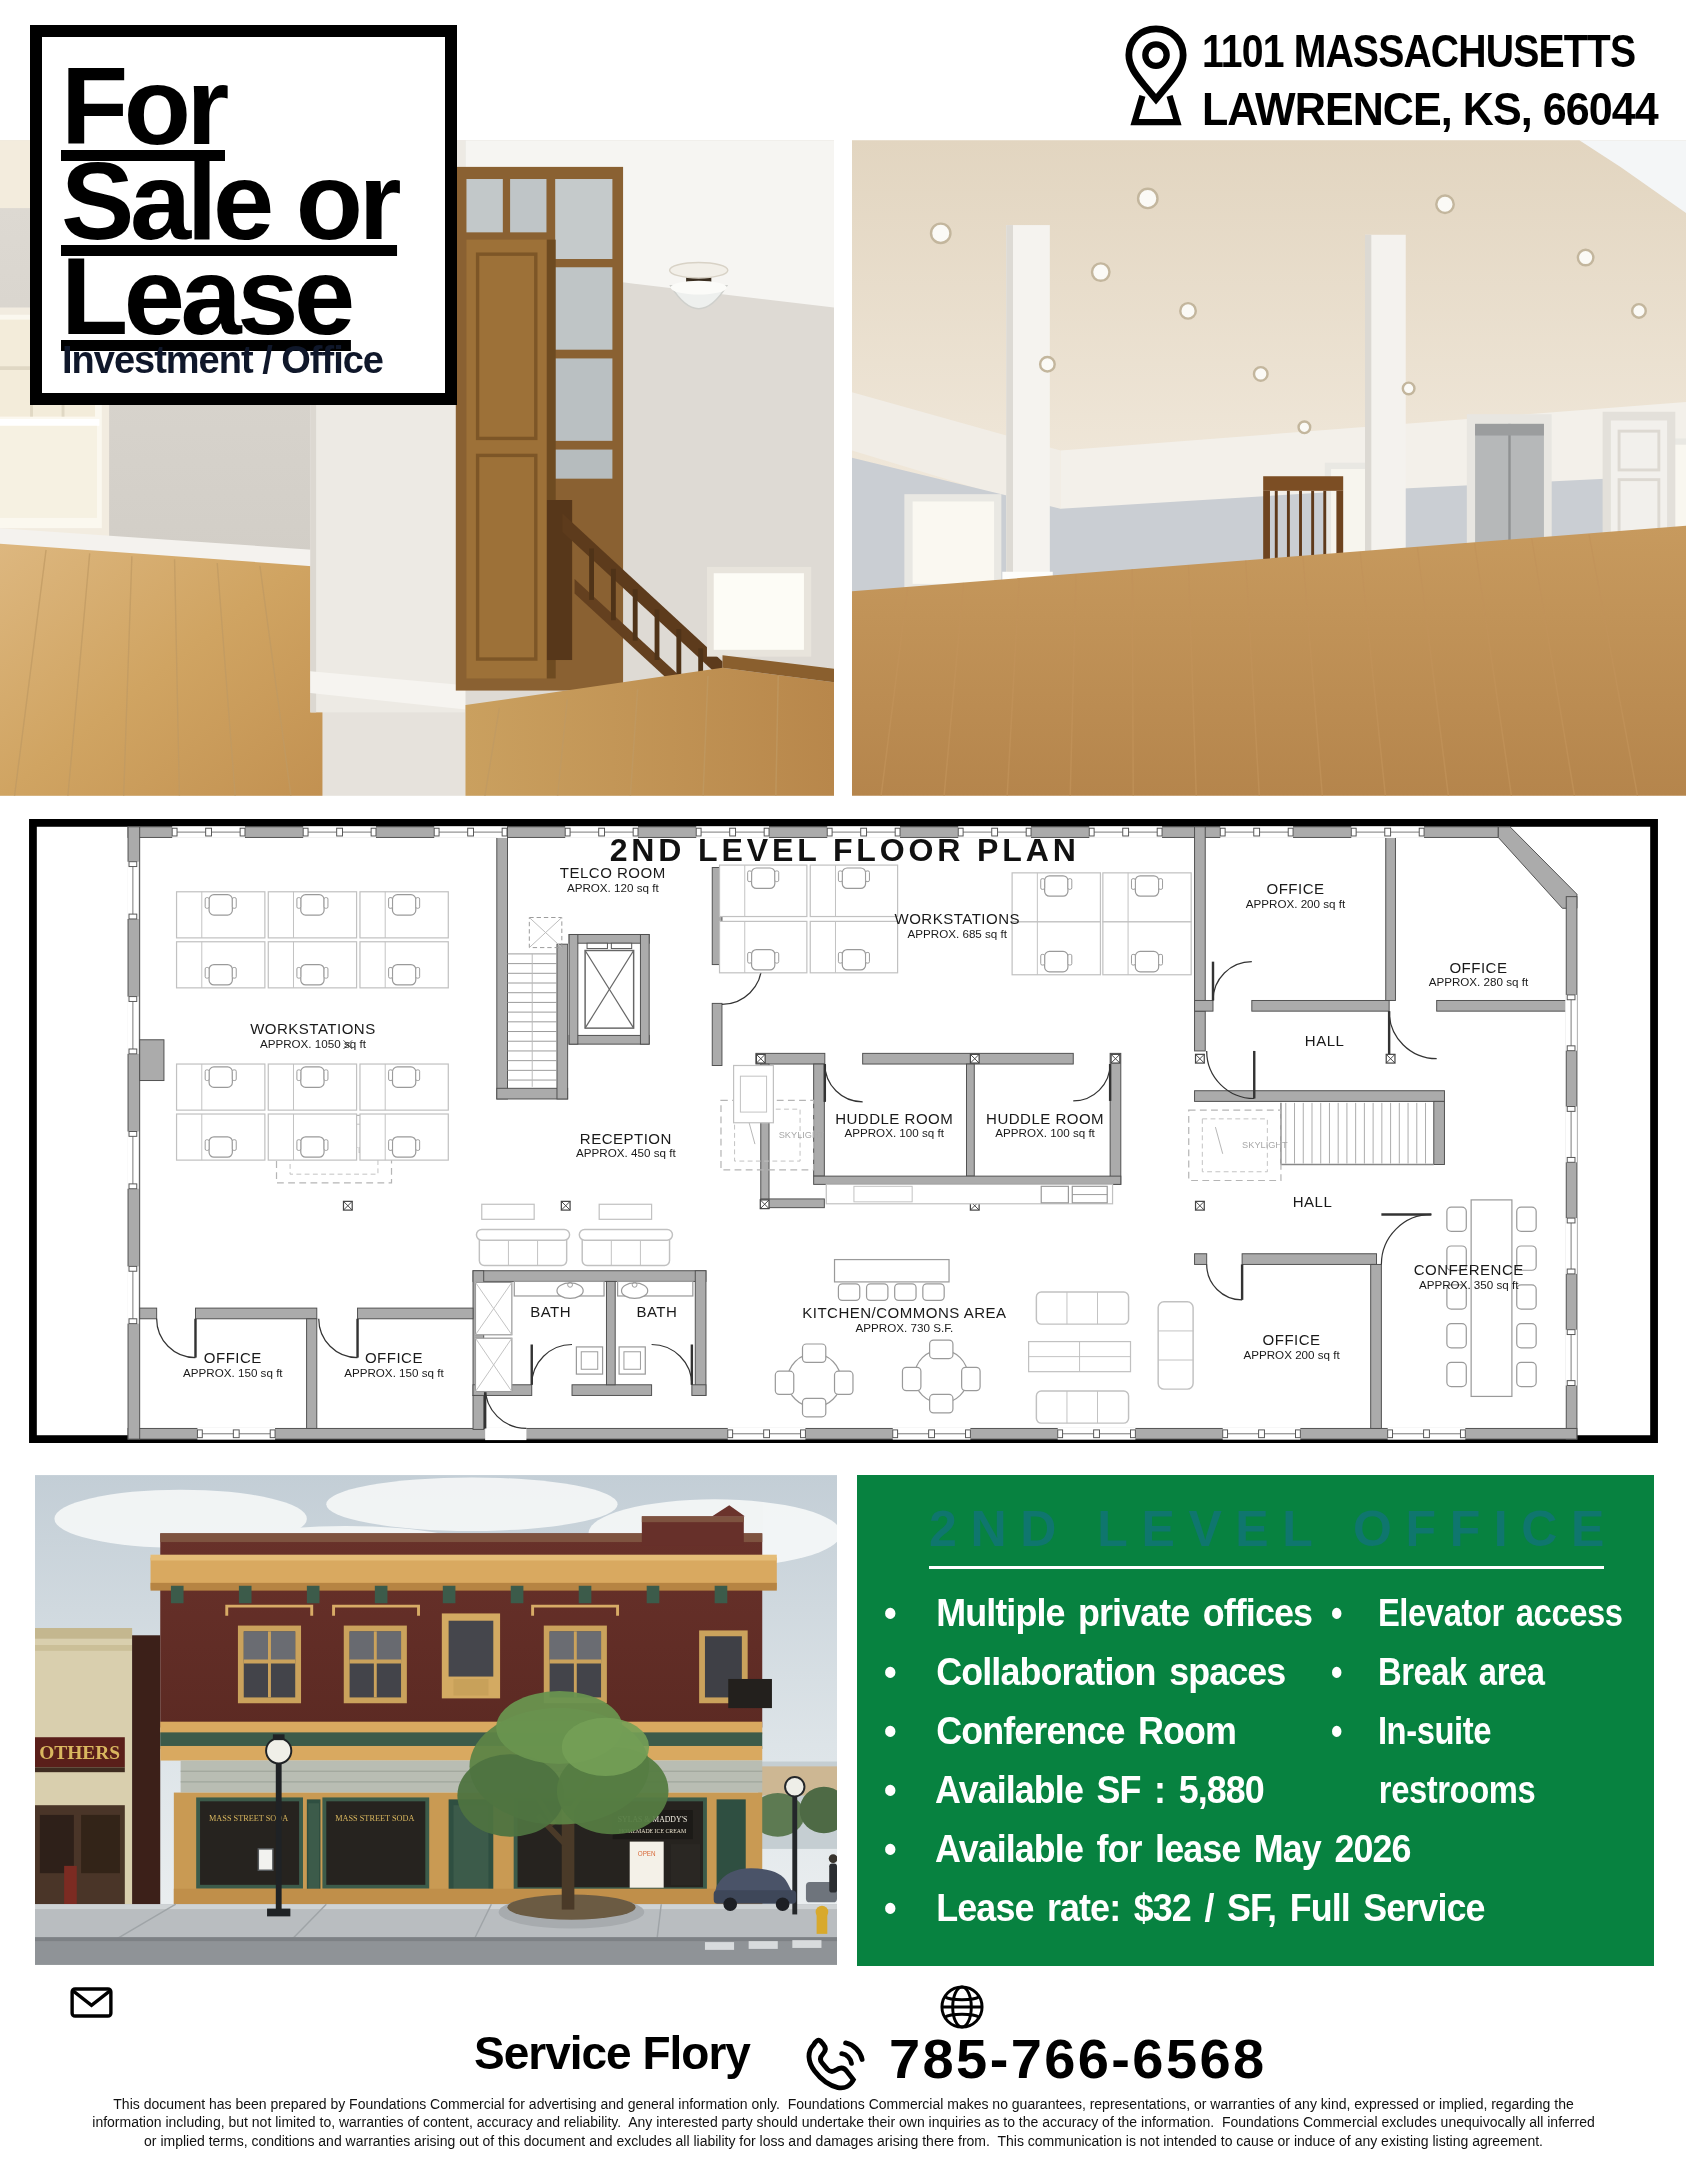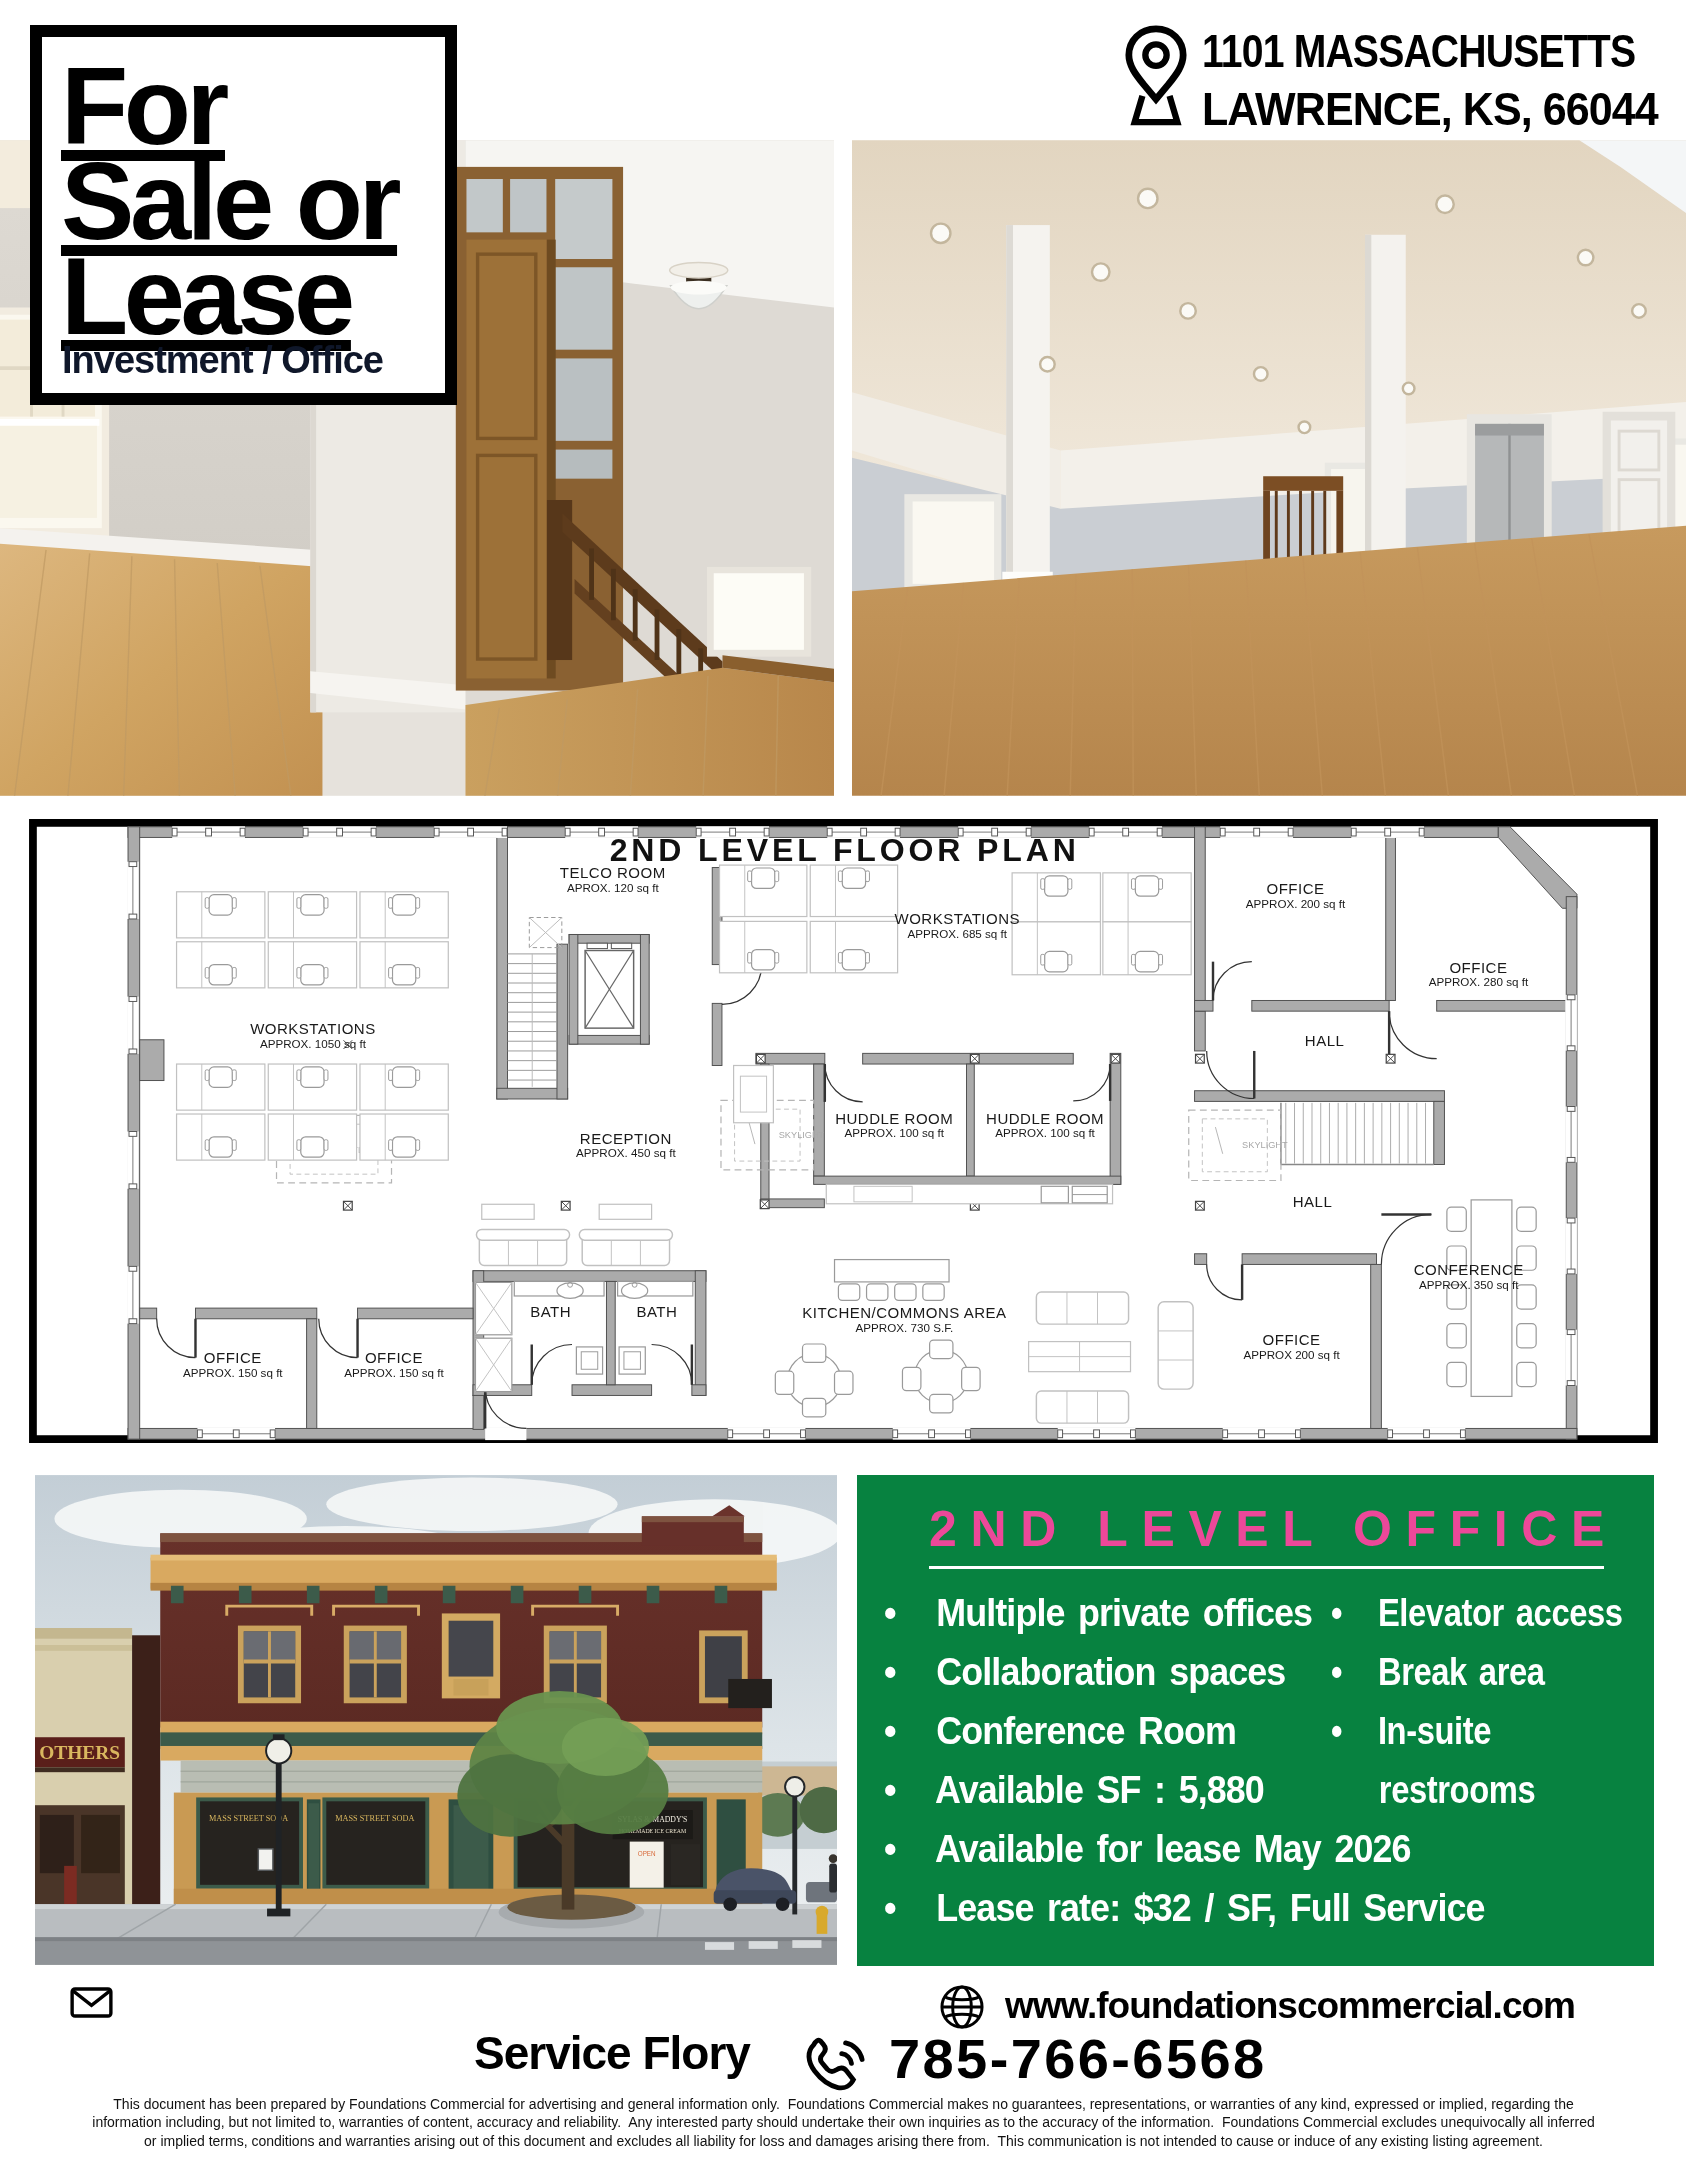--- a/index.html
+++ b/index.html
@@ -1509,21 +1509,21 @@
       </g>
 
   <g>
         <rect x="1636" y="800" width="16" height="60" rx="6" fill="#2a2d31"></rect>
         <circle cx="1644" cy="790" r="9" fill="#38342e"></circle>
       </g>
 </svg>
 
 <div class="abs" style="left:857px;top:1475px;width:797px;height:491px;background:#078240;"></div>
 
-<div class="abs" style="left:875px;top:1500px;width:797px;text-align:center;color:#ec4899;font-weight:bold;font-size:50px;letter-spacing:13.6px;">2ND LEVEL OFFICE</div>
+<div class="abs" style="left:875px;top:1500px;width:797px;text-align:center;color:#0f766e;font-weight:bold;font-size:50px;letter-spacing:13.6px;">2ND LEVEL OFFICE</div>
 
 <div class="abs" style="left:929px;top:1566px;width:675px;height:3.4px;background:#fff;"></div>
 
 <div class="abs" style="left:884px;top:1583px;width:922px;white-space:nowrap;color:#fff;font-weight:bold;font-size:39px;line-height:59px;letter-spacing:-1px;word-spacing:4.9px;transform:scaleX(0.92);transform-origin:left top;">
 <div>•&nbsp;&nbsp; Multiple private offices</div>
 <div>•&nbsp;&nbsp; Collaboration spaces</div>
 <div>•&nbsp;&nbsp; Conference Room</div>
 <div>•&nbsp;&nbsp; Available SF : 5,880</div>
 <div>•&nbsp;&nbsp; Available for lease May 2026</div>
 <div>•&nbsp;&nbsp; Lease rate: $32 / SF, Full Service</div>
@@ -1542,21 +1542,20 @@
 </svg>
 
 
 <svg class="abs" style="left:939px;top:1984px;" width="46" height="46" viewBox="0 0 94 94">
   <circle cx="47" cy="47" r="41" fill="none" stroke="#000" stroke-width="6"></circle>
   <ellipse cx="47" cy="47" rx="19" ry="41" fill="none" stroke="#000" stroke-width="6"></ellipse>
   <line x1="6" y1="47" x2="88" y2="47" stroke="#000" stroke-width="6"></line>
   <path d="M12 26 C 24 34 70 34 82 26 M12 68 C 24 60 70 60 82 68" fill="none" stroke="#000" stroke-width="6"></path>
 </svg>
 
-<div class="abs" style="left:1005px;top:1985px;font-weight:bold;font-size:37px;letter-spacing:-1px;">www.foundationscommercial.com</div>
 
 <div class="abs" style="left:474px;top:2026px;font-weight:bold;font-size:46px;letter-spacing:-1px;">Service Flory</div>
 
 <svg class="abs" style="left:802px;top:2037px;" width="63" height="56" viewBox="0 0 130 115">
   <g fill="none" stroke="#000" stroke-width="10" stroke-linecap="round">
     <path d="M24 16 C 10 30 12 52 26 70 C 38 86 56 100 74 104 C 88 107 100 100 106 88 L 92 70 C 86 62 78 62 70 68 C 64 72 58 72 52 66 L 42 54 C 36 47 37 41 43 35 C 49 29 50 22 44 15 L 38 8 C 34 4 28 8 24 16 Z"></path>
     <path d="M82 34 a24 24 0 0 1 20 20"></path>
     <path d="M90 12 a44 44 0 0 1 34 34"></path>
   </g>
 </svg>

